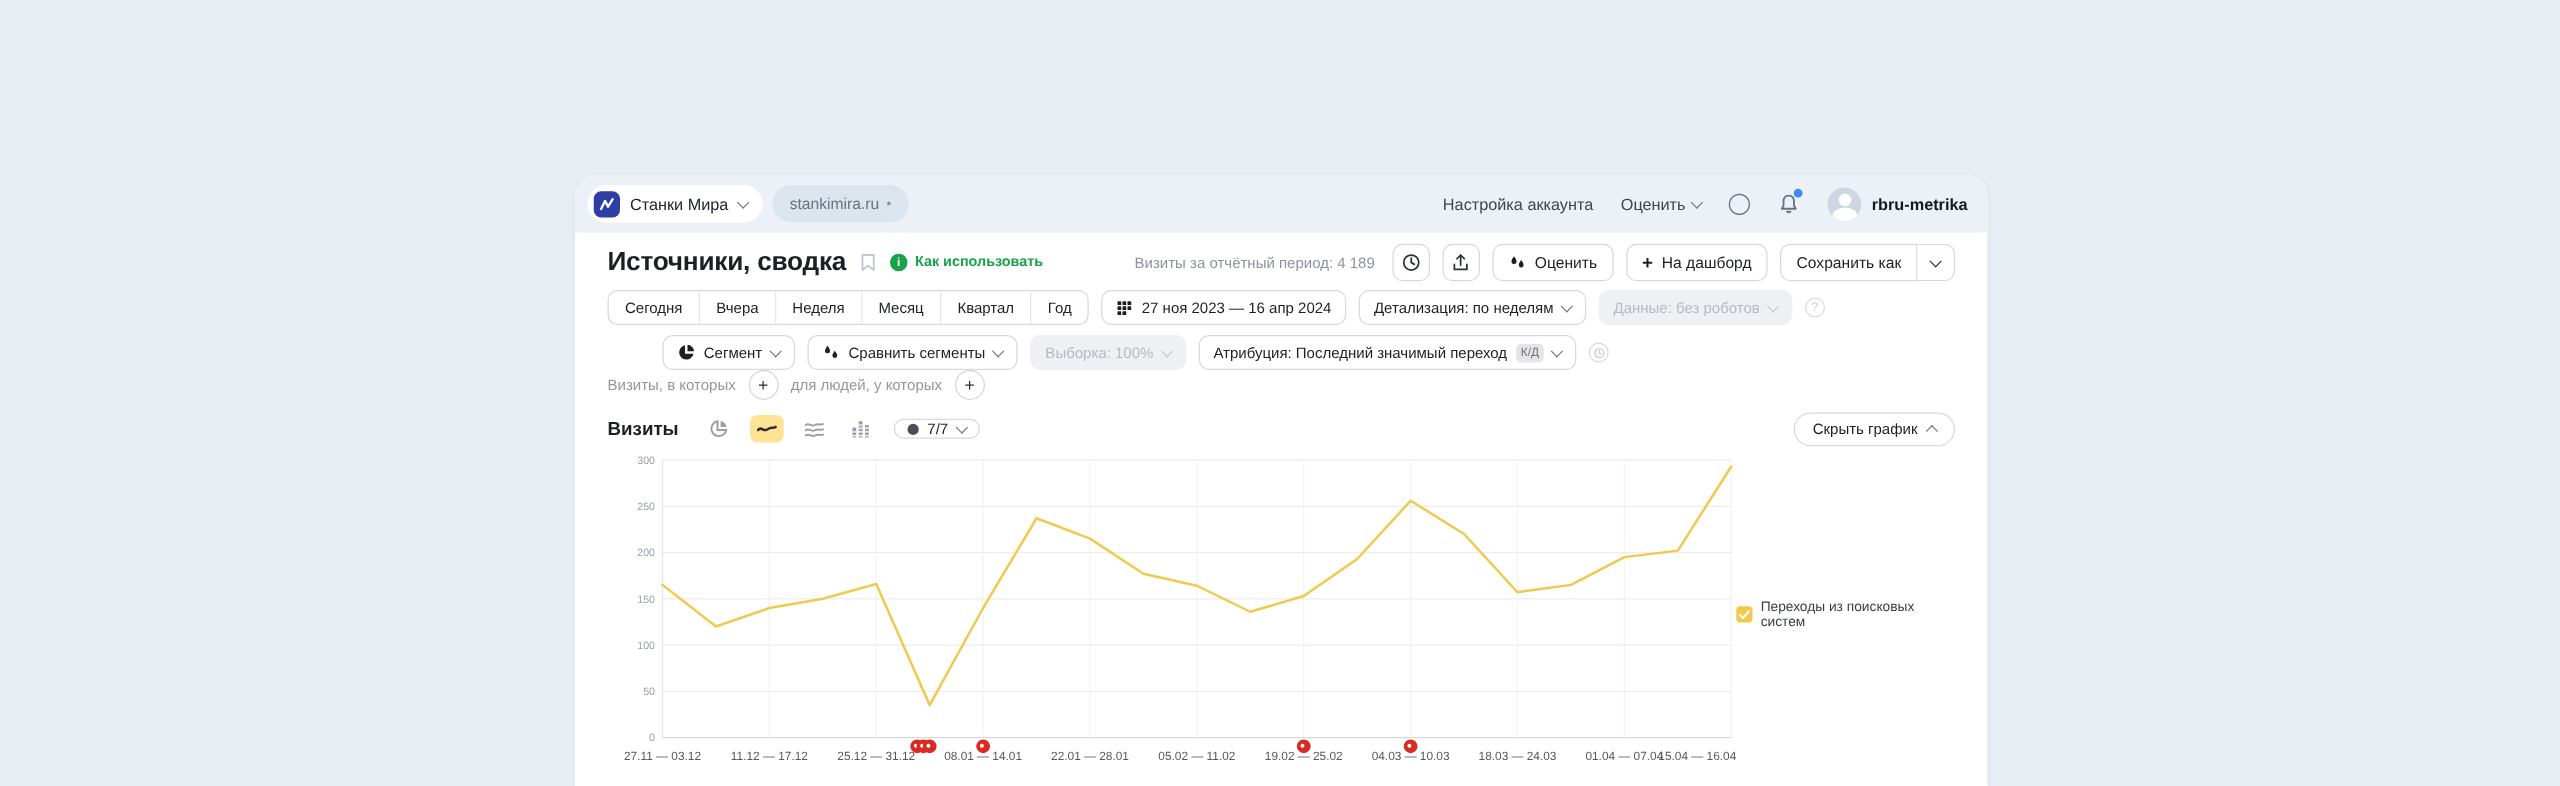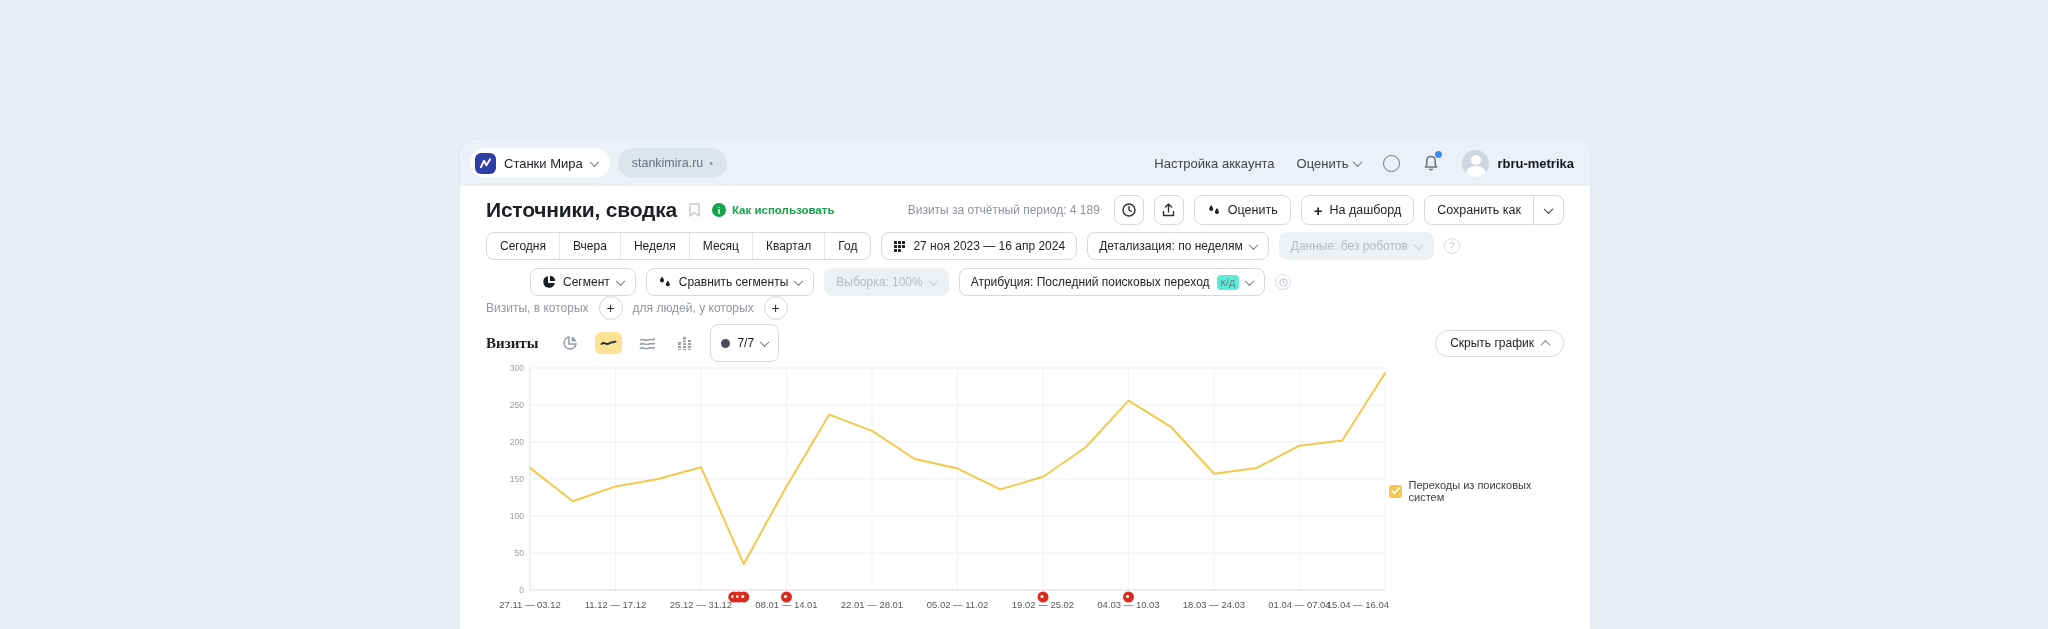--- a/index.html
+++ b/index.html
@@ -88,36 +88,36 @@
   .chip {
     height:28px; border:1px solid #d7d9dc; border-radius:8px; background:#fff;
     display:flex; align-items:center; gap:7px; padding:0 11px; font-size:12px; cursor:pointer;
   }
   .chip.disabled { background:#eef1f4; border-color:#eef1f4; color:#b4bac3; cursor:default; }
   .chip.disabled .chev { border-color:#c3c9d1; }
   .faint-icon {
     width:16px; height:16px; border:1.5px solid #d6dbe1; border-radius:50%;
     color:#c9cfd7; font-size:10px; display:grid; place-items:center;
   }
-  .kd-badge { background:#5eead4; color:#6e7681; font-size:9.5px; padding:2px 4px; border-radius:4px; }
+  .kd-badge { background:#e5e5e5; color:#6e7681; font-size:9.5px; padding:2px 4px; border-radius:4px; }
 
   .filters2 { margin-top:8px; height:28px; gap:10px;padding-left:44px; }
 
   .plus-row { height:24px; gap:10px; font-size:12px; color:#9097a1; }
   .plus-btn {
     width:24px; height:24px; border:1px solid #d3d6da; border-radius:50%; background:#fff;
     display:grid; place-items:center; font-size:14px; color:#2b2e33; cursor:pointer;
   }
 
   .chart-header { margin-top:10px; height:26px; }
-  .chart-title { font-size:15px; font-weight:bold;font-family:Liberation Serif, serif; }
+  .chart-title { font-size:15px; font-weight:bold; }
   .ctype-group { margin-left:20px; display:flex; align-items:center; gap:13px; }
   .ctype { width:24px; height:22px; display:grid; place-items:center; cursor:pointer; border-radius:6px; }
   .ctype.selected { background:#ffe395; width:27px; }
-  .goals-chip { margin-left:14px; height:38px; border:1px solid #d7d9dc; border-radius:8px; background:#fff;
+  .goals-chip { margin-left:14px; height:16px; border:1px solid #d7d9dc; border-radius:8px; background:#fff;
     display:flex; align-items:center; gap:7px; padding:0 10px; font-size:12px; cursor:pointer; }
   .goal-dot { width:9px; height:9px; border-radius:50%; background:#4c5056; }
   .hide-chart { margin-left:auto; height:27px; border:1px solid #d7d9dc; border-radius:15px; background:#fff;
     display:flex; align-items:center; gap:8px; padding:4px 14px; font-size:12px; cursor:pointer; }
 
   .chart-row { margin-top:4px; display:flex; align-items:stretch; }
   .chart-wrap { width:903px; }
   .legend { width:175px; display:flex; align-items:center; }
   .legend-item { display:flex; align-items:center; gap:7px; cursor:pointer; }
   .legend-box { width:13px; height:13px; border-radius:3px; background:#f2c94c; display:grid; place-items:center; }
@@ -262,21 +262,21 @@
           <path d="M9.8 5.5 C11 7.2 11.8 8.3 11.8 9.4 A1.95 1.95 0 1 1 7.9 9.4 C7.9 8.3 8.7 7.2 9.8 5.5 Z" fill="#1c1f24"></path>
         </svg>
         <span>Сравнить сегменты</span>
         <span class="chev"></span>
       </span>
       <span class="chip disabled">
         <span>Выборка: 100%</span>
         <span class="chev"></span>
       </span>
       <span class="chip">
-        <span>Атрибуция: Последний поисковых переход</span>
+        <span>Атрибуция: Последний значимый переход</span>
         <span class="kd-badge">К/Д</span>
         <span class="chev"></span>
       </span>
       <span class="faint-icon">
         <svg width="9" height="9" viewBox="0 0 10 10">
           <circle cx="5" cy="5" r="4" fill="none" stroke="#c9cfd7" stroke-width="1.3"></circle>
           <path d="M5 2.8 V5 L6.5 6" fill="none" stroke="#c9cfd7" stroke-width="1.2" stroke-linecap="round"></path>
         </svg>
       </span>
     </div>

